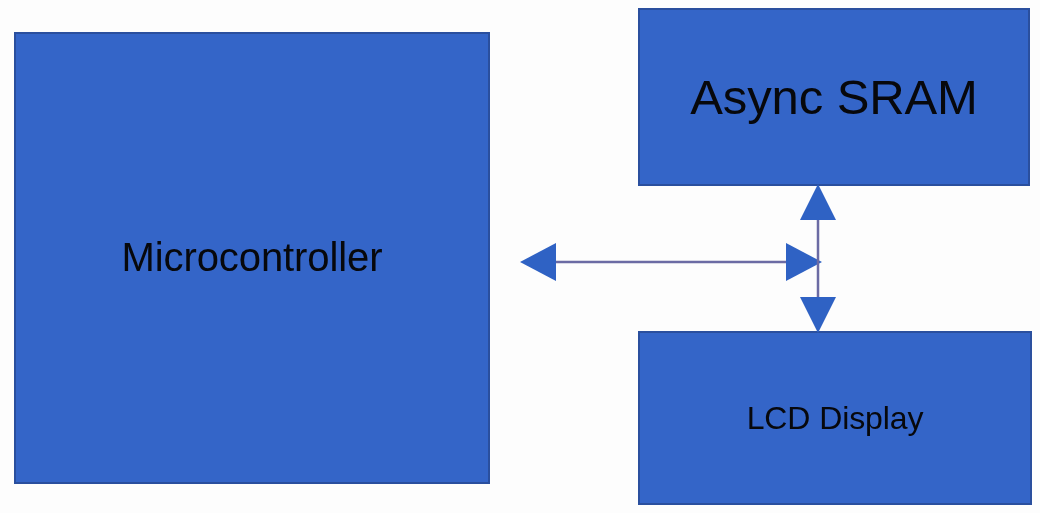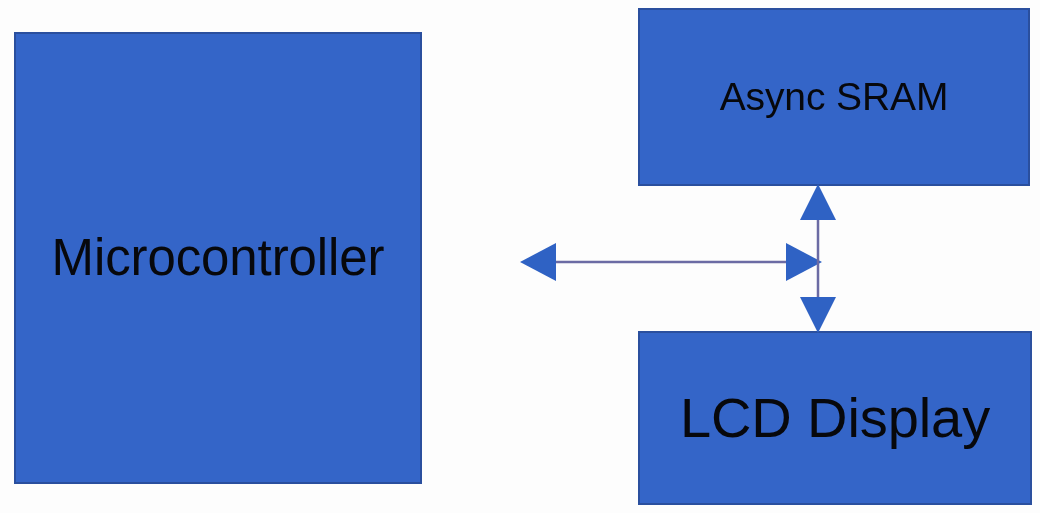--- a/index.html
+++ b/index.html
@@ -31,32 +31,32 @@
     letter-spacing: -0.1px;
   }
   .block .line {
     display: block;
     white-space: nowrap;
   }
 
   
   #block-mcu {
     left: 14px;  top: 32px;
-    width: 408px; height: 452px;
-    font-size: 51px;
+    width: 476px; height: 452px;
+    font-size: 40px;
   }
   #block-sram {
     left: 638px; top: 8px;
     width: 392px; height: 178px;
-    font-size: 39px;
+    font-size: 49px;
   }
   #block-lcd {
     left: 638px; top: 331px;
     width: 394px; height: 174px;
-    font-size: 56px;
+    font-size: 32px;
   }
 
   
   .connector { position: absolute; }
 
   
   #arrow-mcu-bus {
     left: 518px;
     top: 236px;
     width: 306px;

